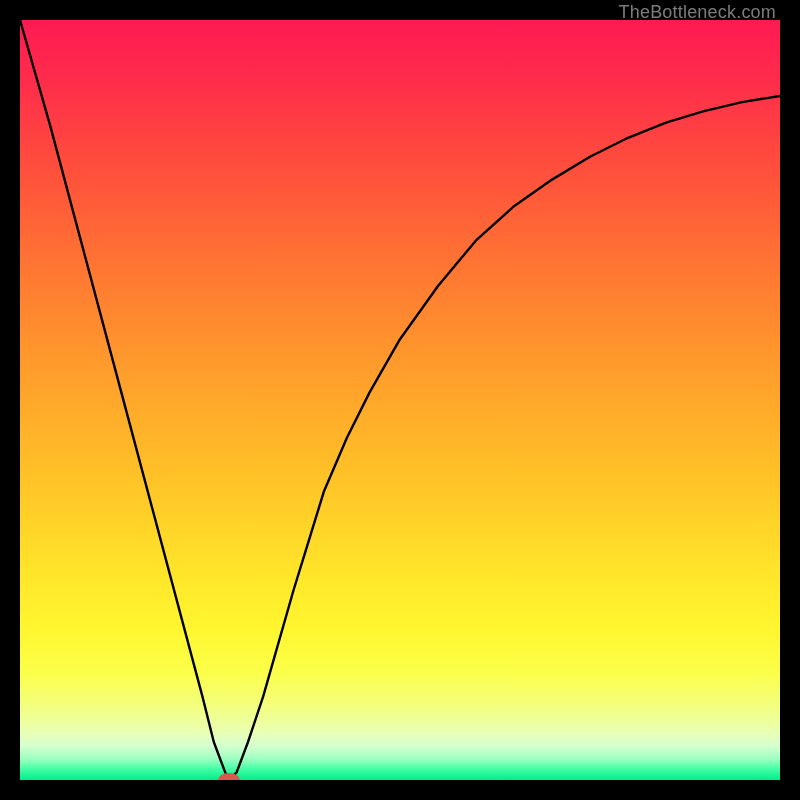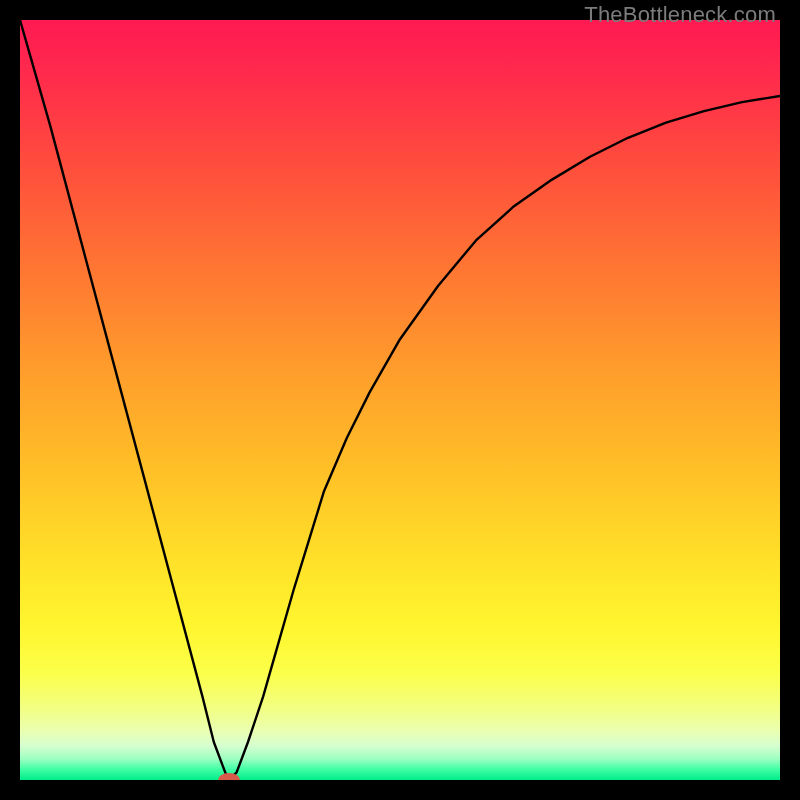--- a/index.html
+++ b/index.html
@@ -24,21 +24,21 @@
     left: 0;
     top: 0;
     width: 760px;
     height: 760px;
   }
   .watermark {
     position: absolute;
     top: 2px;
     right: 24px;
     color: #7c7c7c;
-    font-size: 22px;
+    font-size: 18px;
     font-weight: 500;
     letter-spacing: 0.2px;
   }
   svg { display: block; }
 </style>
 </head>
 <body>
 
 <div class="frame">
   <svg class="plot" viewBox="0 0 760 760">

